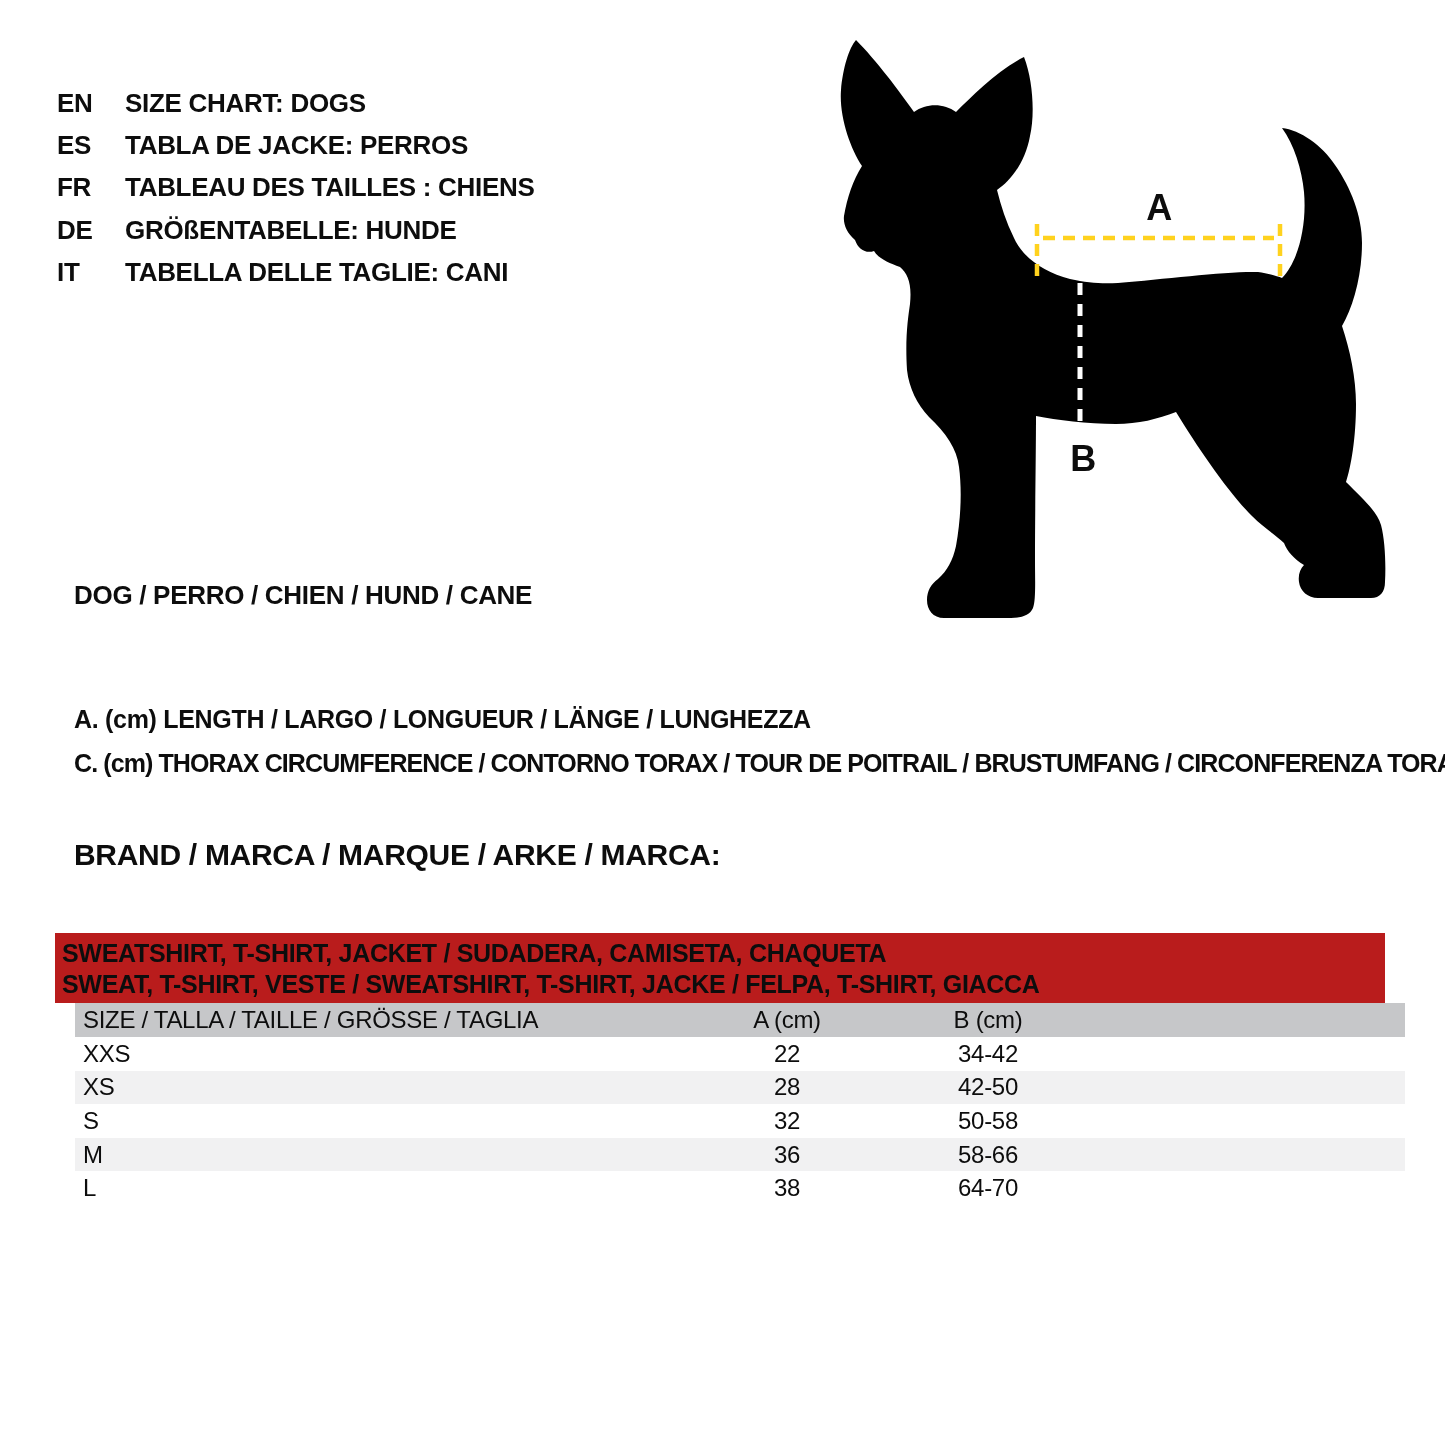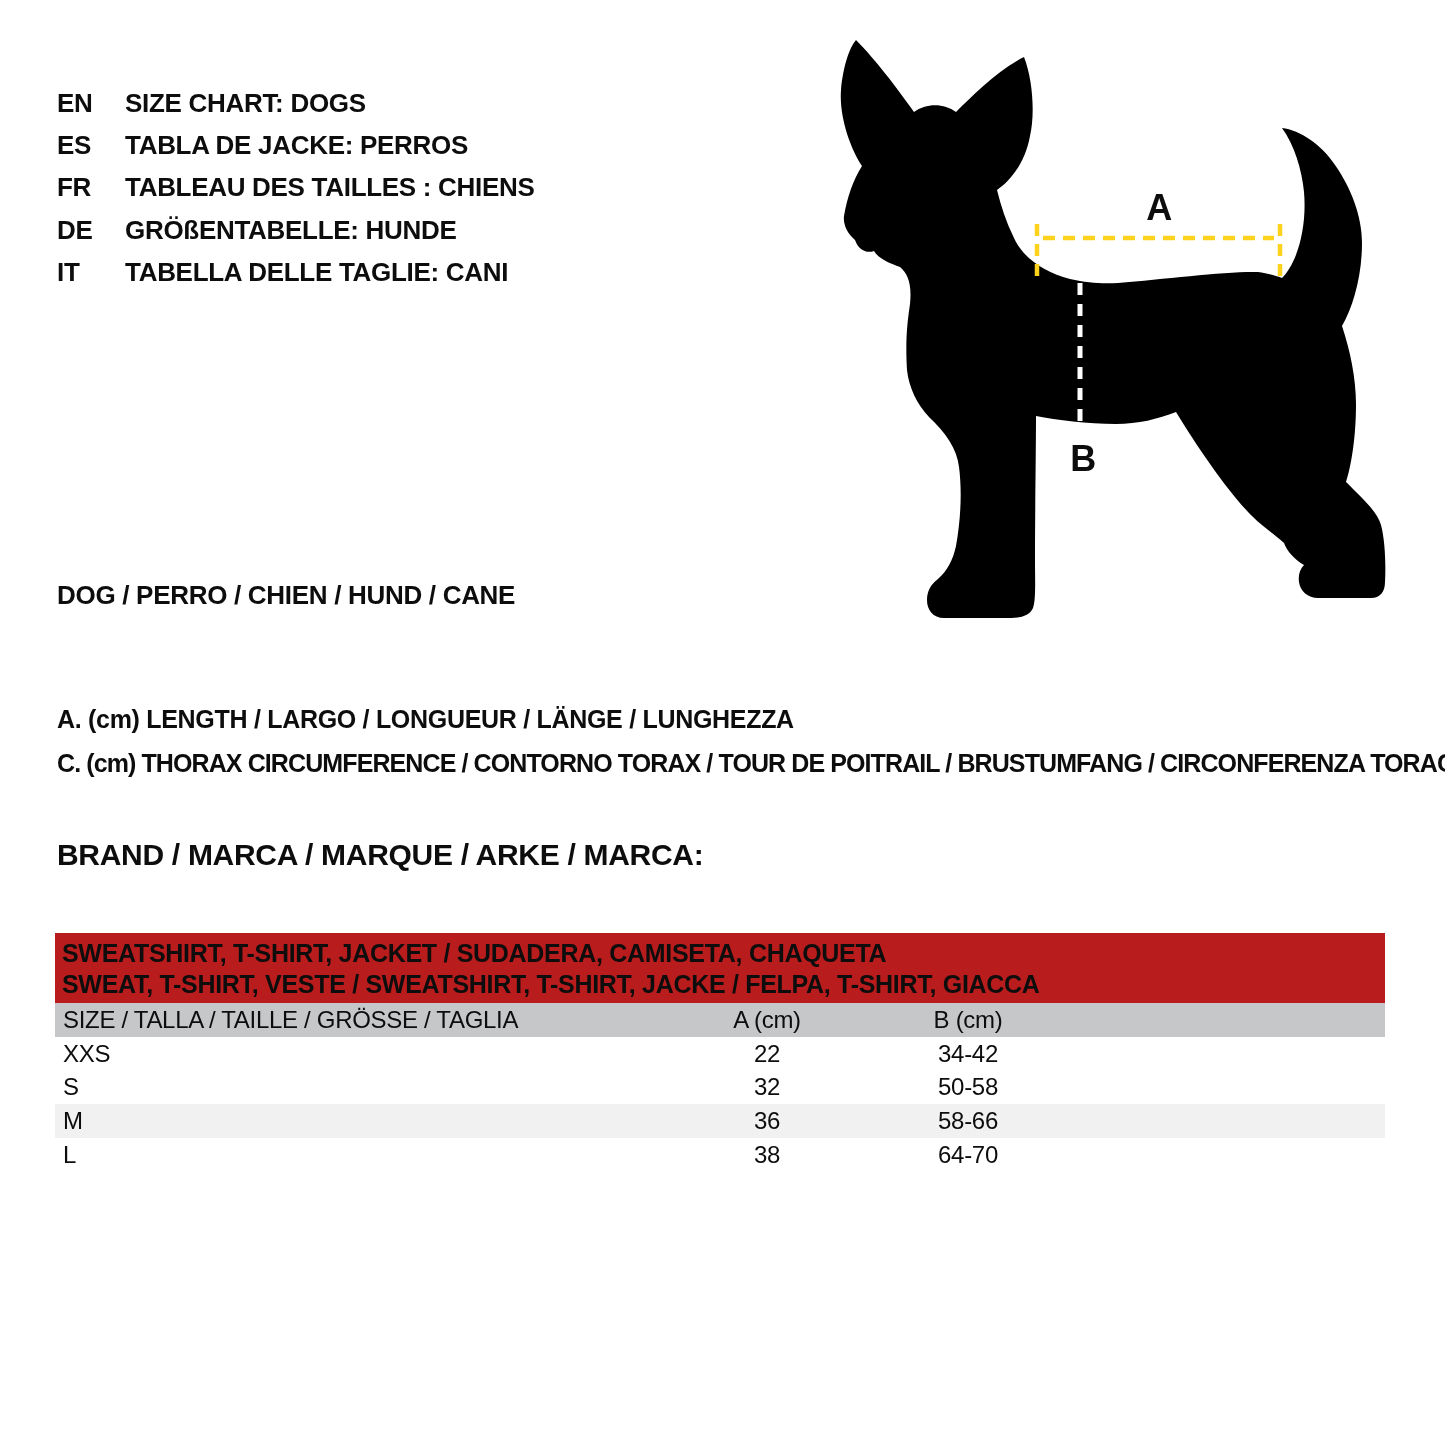--- a/index.html
+++ b/index.html
@@ -9,30 +9,30 @@
   }
   
   .lang-block{position:absolute;left:57px;top:50px;margin-top:32px;}
   .lang-row{display:flex;height:42.4px;align-items:center;font-size:26px;font-weight:700;}
   .lang-code{width:68px;flex:0 0 68px;}
   
   .dog-wrap{position:absolute;left:830px;top:20px;width:600px;height:620px;}
   .dog-wrap svg{display:block;width:600px;height:620px;}
   .marker-label{font-family:"Liberation Sans",sans-serif;font-size:36px;font-weight:700;fill:#0d0d0d;}
   
-  .text-line{position:absolute;left:57px;white-space:nowrap;font-weight:700;}
+  .text-line{position:absolute;left:74px;white-space:nowrap;font-weight:700;}
   .dog-caption{top:580px;font-size:26px;}
   .legend-a{top:705px;font-size:25px;}
   .legend-c{top:749px;font-size:25px;letter-spacing:-0.9px;}
   .brand-line{top:838px;font-size:30px;}
   
   .size-table{position:absolute;left:55px;top:933px;width:1330px;}
   .table-yellow{background:#b91c1c;padding:5px 0 3px 7px;}
   .table-yellow div{font-size:25px;font-weight:700;line-height:31px;white-space:nowrap;}
-  .t-row{position:relative;height:33.6px;width:100%;}
+  .t-row{position:relative;height:33.6px;width:100%;margin-left:20px;}
   .t-row.head{height:34px;background:#C6C7C9;}
   .t-row.alt{background:#F1F1F2;}
   .t-cell{position:absolute;top:50%;transform:translateY(-50%);font-size:24px;font-weight:400;white-space:nowrap;}
   .c-size{left:8px;}
   .c-a{left:612px;width:200px;text-align:center;}
   .c-b{left:813px;width:200px;text-align:center;}
 </style>
 </head>
 <body>
 
@@ -138,20 +138,25 @@
     <div class="t-row head">
       <span class="t-cell c-size">SIZE / TALLA / TAILLE / GRÖSSE / TAGLIA</span>
       <span class="t-cell c-a">A (cm)</span>
       <span class="t-cell c-b">B (cm)</span>
     </div>
     <div class="t-row">
       <span class="t-cell c-size">XXS</span>
       <span class="t-cell c-a">22</span>
       <span class="t-cell c-b">34-42</span>
     </div>
+    <div class="t-row alt">
+      <span class="t-cell c-size">XS</span>
+      <span class="t-cell c-a">28</span>
+      <span class="t-cell c-b">42-50</span>
+    </div>
     <div class="t-row">
       <span class="t-cell c-size">S</span>
       <span class="t-cell c-a">32</span>
       <span class="t-cell c-b">50-58</span>
     </div>
     <div class="t-row alt">
       <span class="t-cell c-size">M</span>
       <span class="t-cell c-a">36</span>
       <span class="t-cell c-b">58-66</span>
     </div>

